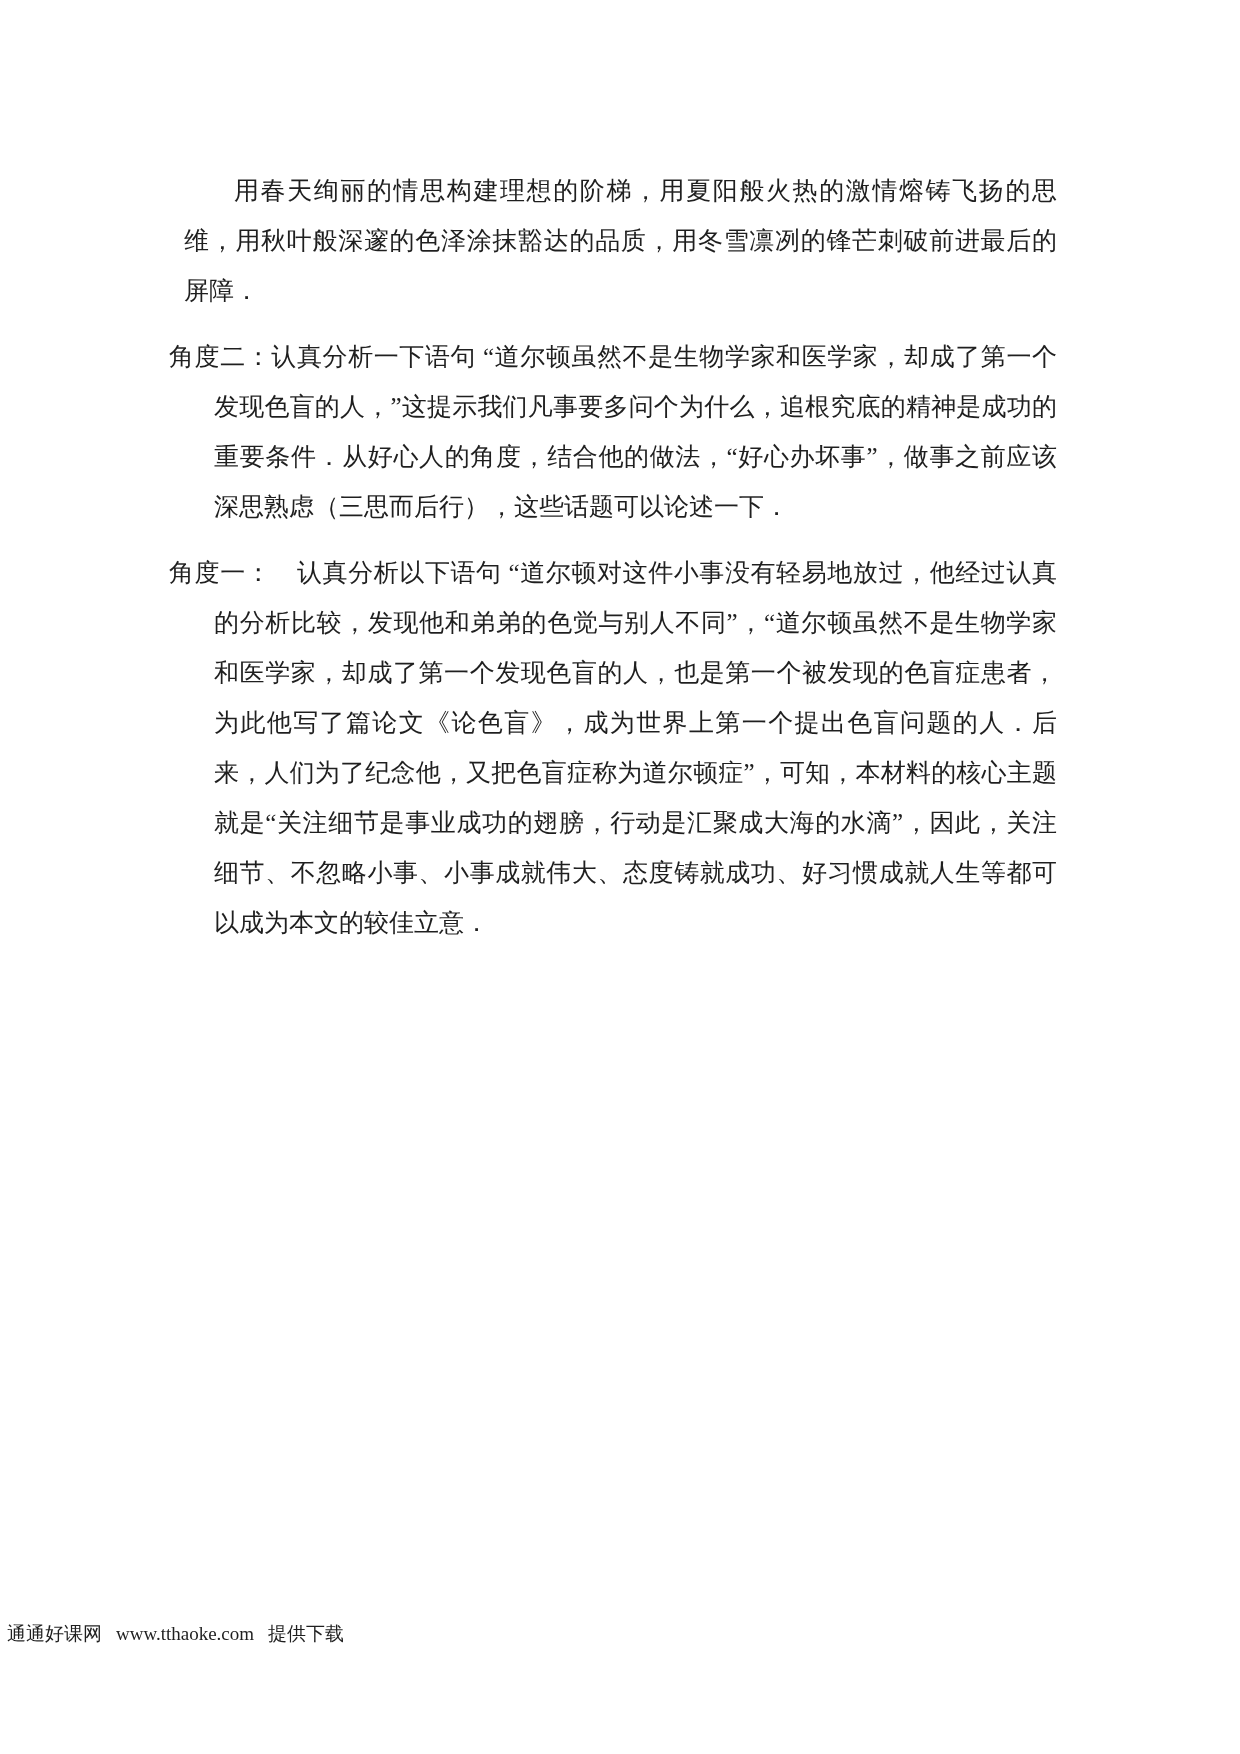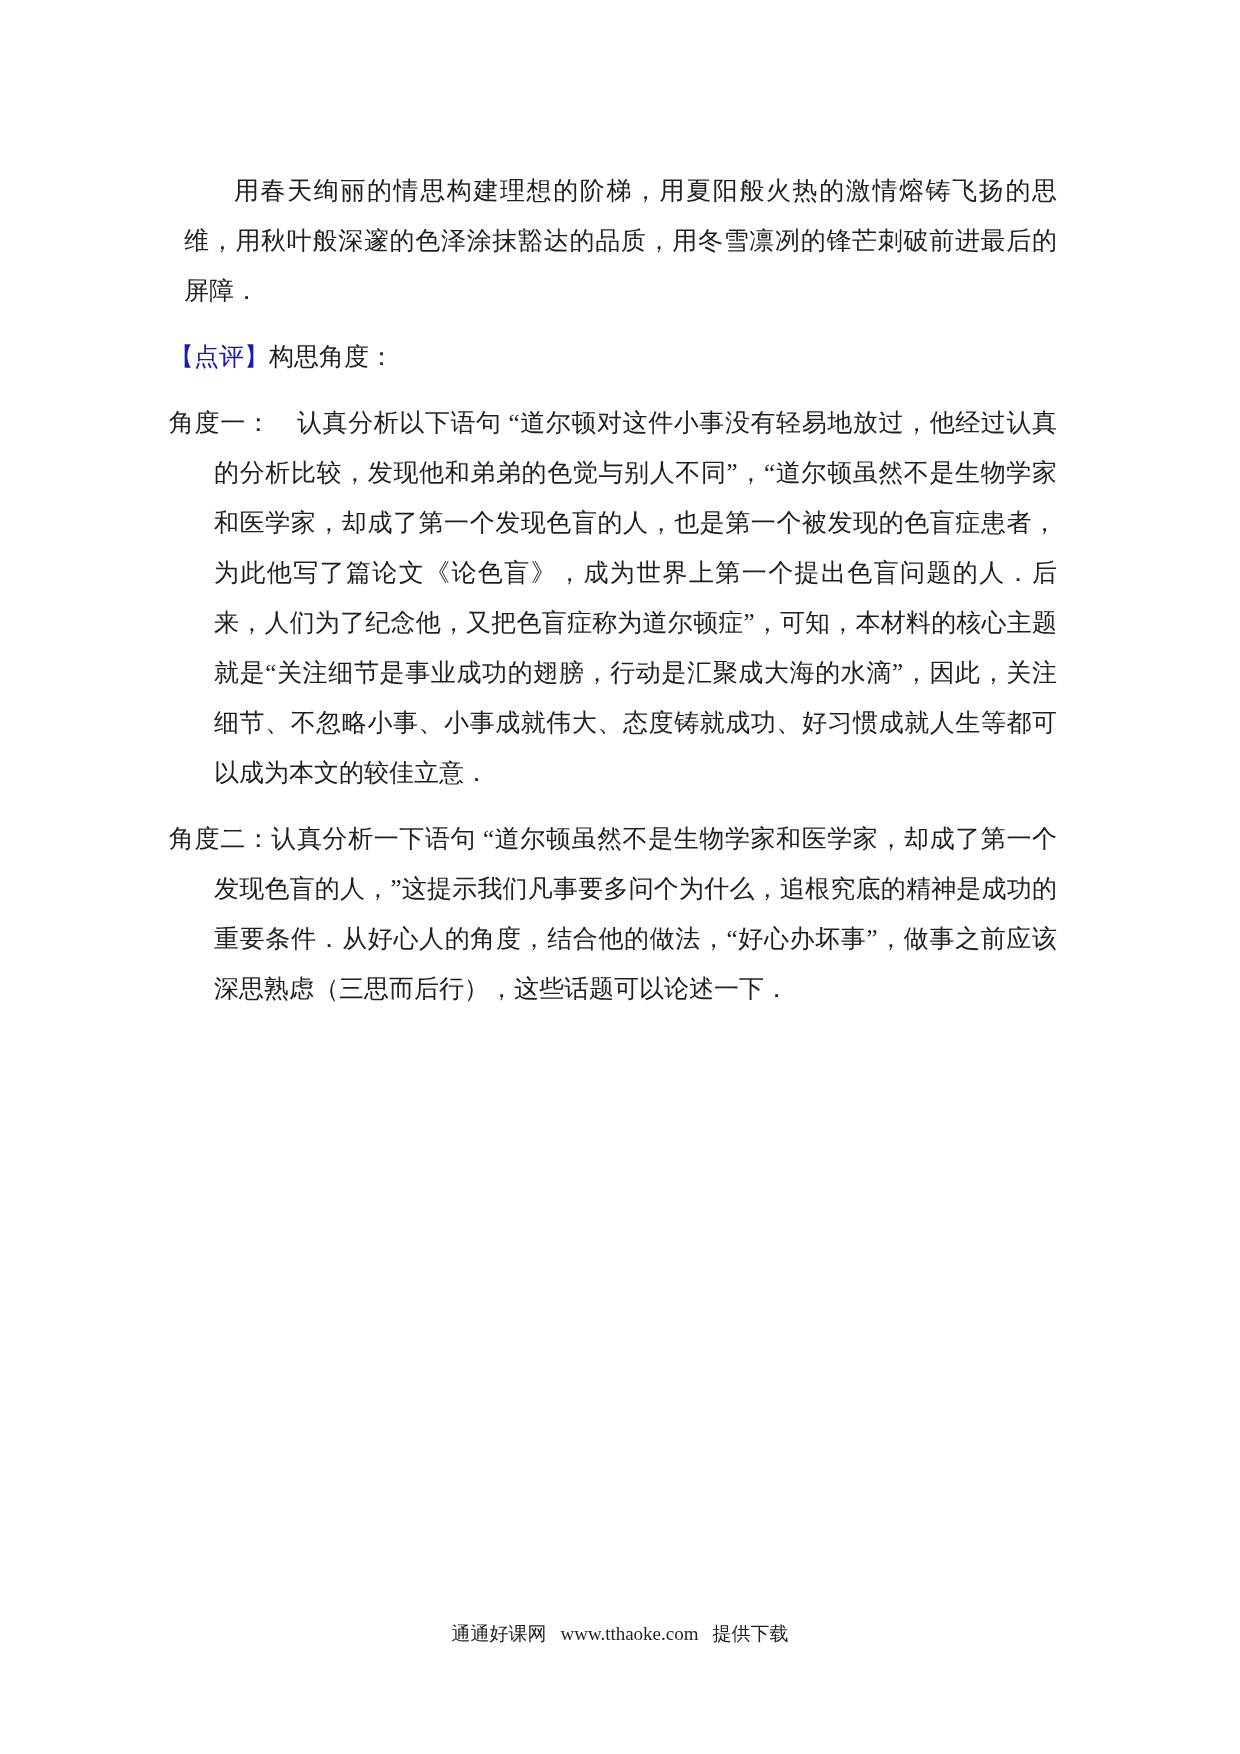--- a/index.html
+++ b/index.html
@@ -44,39 +44,37 @@
   }
   .para-angle{
     padding-left:45px;
     text-indent:-45px;
   }
   .footer{
     position:absolute;
     left:0;
     top:1620px;
     width:1240px;
-    text-align:center;
     font-size:19px;
     line-height:28px;
     color:var(--ink);
     white-space:nowrap;
   }
   .footer .seg{
     margin:0 7px;
   }
 </style>
 </head>
 <body>
 
 <div class="doc">
 
   <p class="para para-quote">用春天绚丽的情思构建理想的阶梯，用夏阳般火热的激情熔铸飞扬的思维，用秋叶般深邃的色泽涂抹豁达的品质，用冬雪凛冽的锋芒刺破前进最后的屏障．</p>
 
 
-  <p class="para para-comment"><span class="comment-label">【点评】</span><span>构思角度：</span></p>
+
+  <p class="para para-angle">角度二：认真分析一下语句 “道尔顿虽然不是生物学家和医学家，却成了第一个发现色盲的人，”这提示我们凡事要多问个为什么，追根究底的精神是成功的重要条件．从好心人的角度，结合他的做法，“好心办坏事”，做事之前应该深思熟虑（三思而后行），这些话题可以论述一下．</p>
 
   <p class="para para-angle">角度一：　认真分析以下语句 “道尔顿对这件小事没有轻易地放过，他经过认真的分析比较，发现他和弟弟的色觉与别人不同”，“道尔顿虽然不是生物学家和医学家，却成了第一个发现色盲的人，也是第一个被发现的色盲症患者，为此他写了篇论文《论色盲》，成为世界上第一个提出色盲问题的人．后来，人们为了纪念他，又把色盲症称为道尔顿症”，可知，本材料的核心主题就是“关注细节是事业成功的翅膀，行动是汇聚成大海的水滴”，因此，关注细节、不忽略小事、小事成就伟大、态度铸就成功、好习惯成就人生等都可以成为本文的较佳立意．</p>
-
-  <p class="para para-angle">角度二：认真分析一下语句 “道尔顿虽然不是生物学家和医学家，却成了第一个发现色盲的人，”这提示我们凡事要多问个为什么，追根究底的精神是成功的重要条件．从好心人的角度，结合他的做法，“好心办坏事”，做事之前应该深思熟虑（三思而后行），这些话题可以论述一下．</p>
 
 </div>
 
 <div class="footer"><span class="seg">通通好课网</span><span class="seg">www.tthaoke.com</span><span class="seg">提供下载</span></div>
 
 </body></html>

